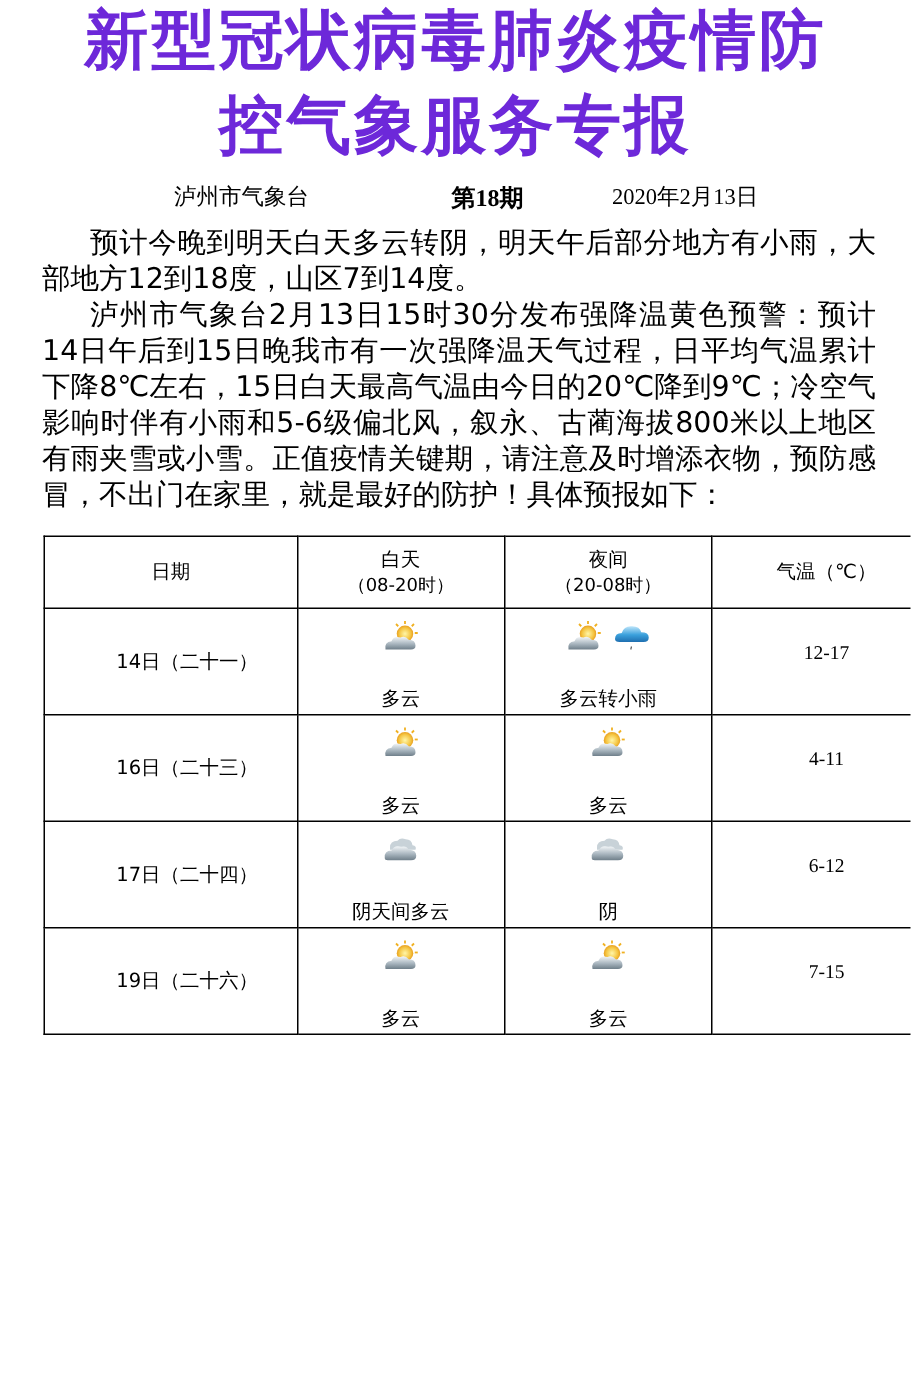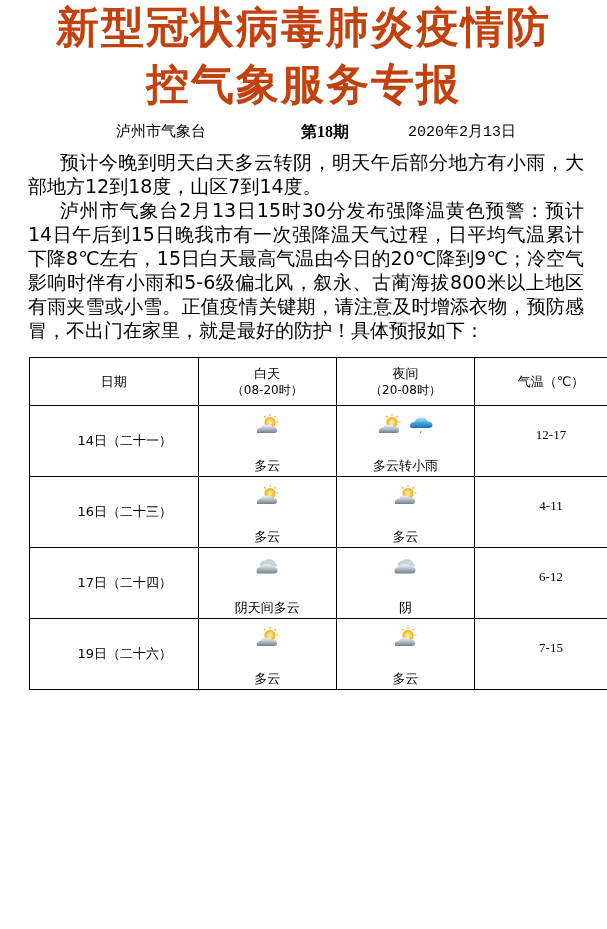--- a/index.html
+++ b/index.html
@@ -1,23 +1,23 @@
 <!DOCTYPE html>
 <html><head>
   <meta charset="utf-8">
   <style>
     html, body { margin: 0; padding: 0; background: #ffffff; }
     body { width: 607px; height: 929px; position: relative; overflow: hidden; font-family: "DejaVu Serif", "Liberation Serif", serif; color: #000; }
-    .title { position: absolute; left: 0; width: 607px; text-align: center; color: #c2410c; font-family: "DejaVu Sans", "Liberation Sans", sans-serif; font-weight: bold; letter-spacing: 2px; }
+    .title { position: absolute; left: 0; width: 607px; text-align: center; color: #6d28d9; font-family: "DejaVu Sans", "Liberation Sans", sans-serif; font-weight: bold; letter-spacing: 2px; }
     .title.l1 { top: 2px; font-size: 43px; line-height: 50px; }
     .title.l2 { top: 58px; font-size: 43px; line-height: 52px; }
     .meta { position: absolute; top: 120px; left: 0; width: 607px; height: 24px; font-size: 15px; margin-left: 16px; }
     .meta .org { position: absolute; left: 100px; top: 2px; font-family: "DejaVu Sans", "Liberation Sans", sans-serif; }
     .meta .issue { position: absolute; left: 285px; top: 2px; font-weight: bold; font-family: "Liberation Serif", serif; font-size: 16px; }
-    .meta .date { position: absolute; left: 392px; top: 2px; font-family: Liberation Mono, monospace; text-align: center; }
+    .meta .date { position: absolute; left: 392px; top: 2px; font-family: Liberation Serif, serif; text-align: center; }
     .para { position: absolute; left: 28px; width: 556px; font-family: "DejaVu Sans", "Liberation Sans", sans-serif; font-size: 19px; line-height: 24px; text-indent: 32px; text-align: justify; }
     .para.p1 { top: 150px; }
     .para.p2 { top: 198px; }
     table.forecast { position: absolute; left: 29px; top: 357px; width: 599px; border-collapse: collapse; font-family: "DejaVu Sans", "Liberation Sans", sans-serif; font-size: 13px; }
     table.forecast td, table.forecast th { border: 1.5px solid #000; text-align: center; vertical-align: middle; font-weight: normal; padding: 0; }
     table.forecast th { height: 47px; font-size: 13px; line-height: 17px; }
     table.forecast td { height: 70px; }
     .col-date { width: 160px; }
     .col-day { width: 131px; }
     .col-night { width: 131px; }

